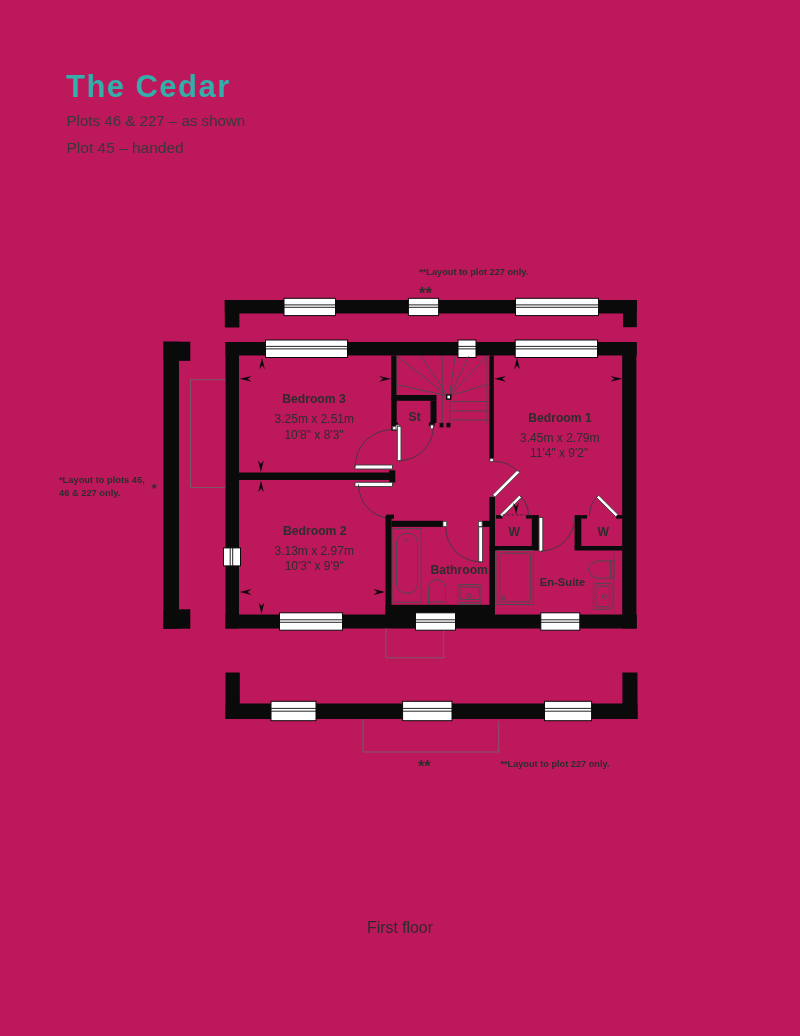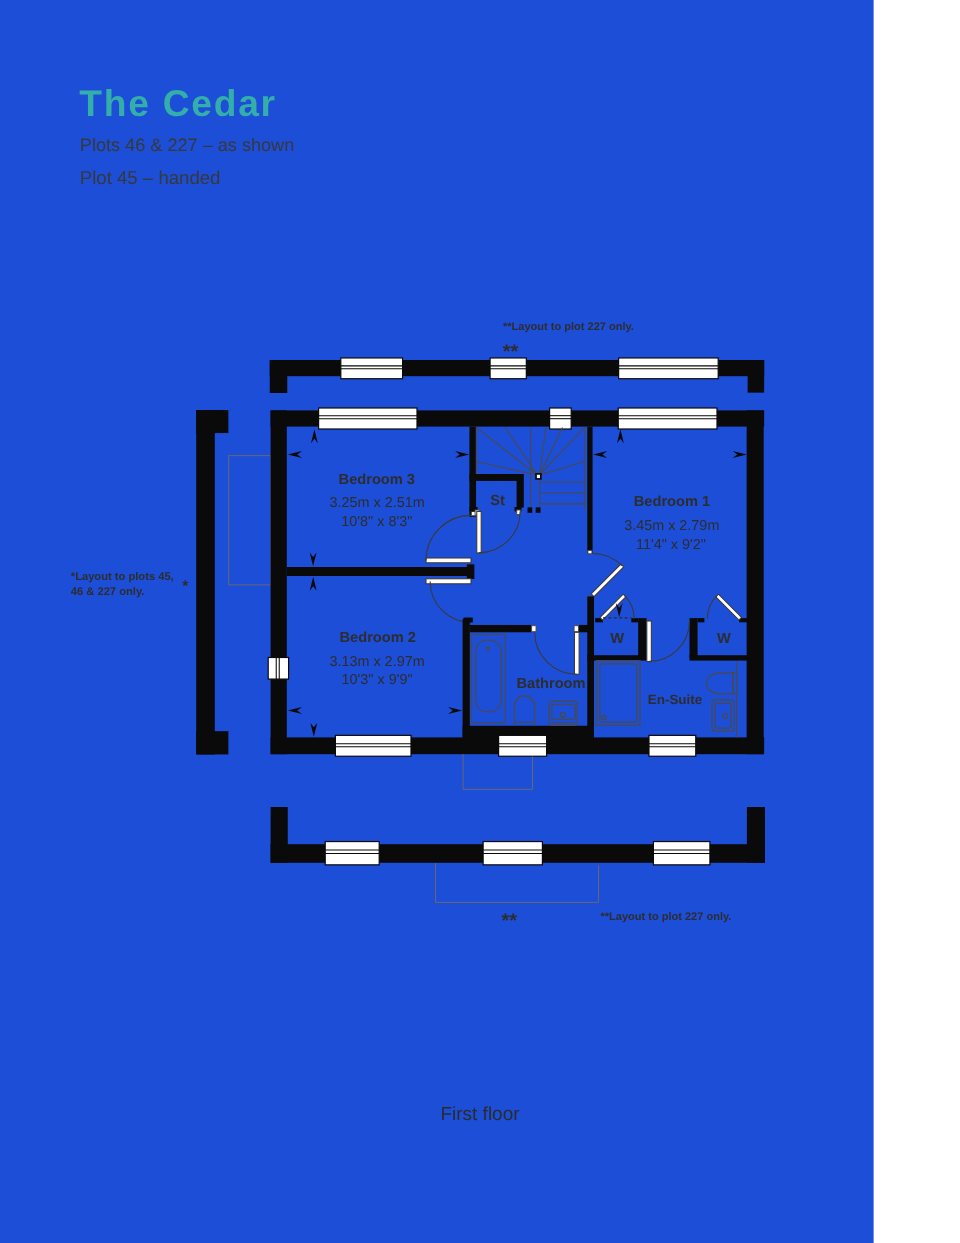--- a/index.html
+++ b/index.html
@@ -1,16 +1,16 @@
 <!DOCTYPE html>
 <html><head>
 <meta charset="utf-8">
 <style>
   html,body{margin:0;padding:0;background:#ffffff;}
-  .page{position:relative;width:728px;height:1036px;background:#1d4ed8;overflow:hidden;}
+  .page{position:relative;width:800px;height:1036px;background:#be185d;overflow:hidden;}
   svg{position:absolute;left:0;top:0;}
   text{font-family:"Liberation Sans", sans-serif;fill:#2d2d2d;}
   .wall{fill:#0a0a0a;}
   .win{fill:#ffffff;stroke:#0a0a0a;stroke-width:1;}
   .wl{stroke:#0a0a0a;stroke-width:0.9;fill:none;}
   .thin{fill:none;stroke:#4a4a4a;stroke-width:0.9;}
   .thin2{fill:none;stroke:#6a6a6a;stroke-width:0.8;}
   .arc{fill:none;stroke:#3a3a3a;stroke-width:0.9;}
   .leaf{fill:#ffffff;stroke:#3a3a3a;stroke-width:0.9;}
   .jamb{fill:#ffffff;stroke:#4a4a4a;stroke-width:0.8;}

